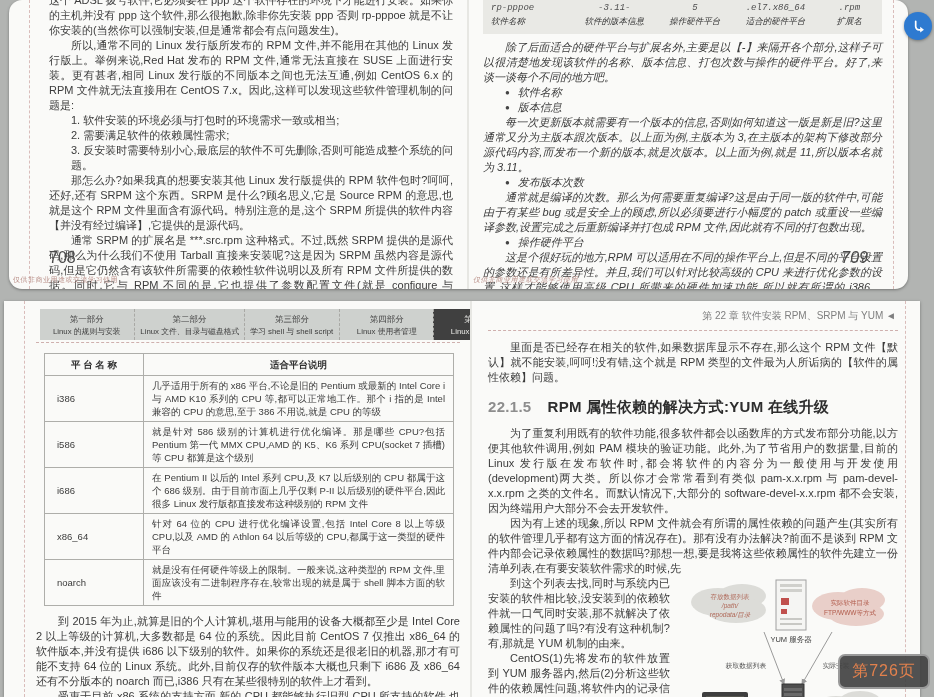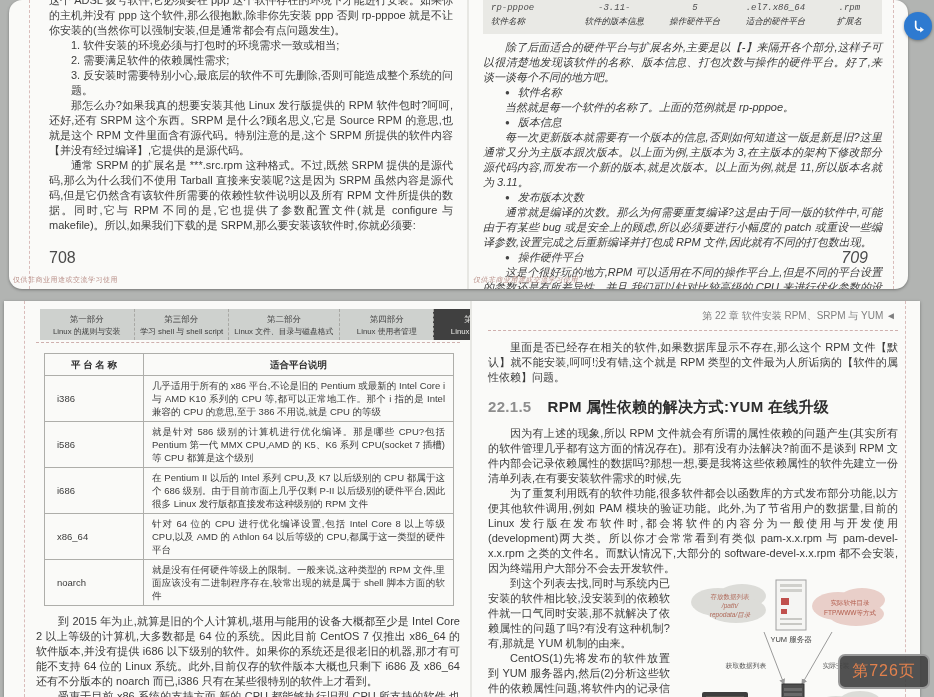--- a/index.html
+++ b/index.html
@@ -69,20 +69,21 @@
 </style>
 </head>
 <body>
 
 <div class="viewer">
 
   <div class="spread spread-top">
 
     <div class="page page-708 bodytext">
       <p class="noindent cut-top">这个 ADSL 拨号软件,它必须要在 ppp 这个软件存在的环境下才能进行安装。如果你的主机并没有 ppp 这个软件,那么很抱歉,除非你先安装 ppp 否则 rp-pppoe 就是不让你安装的(当然你可以强制安装,但是通常都会有点问题发生)。</p>
+      <p>所以,通常不同的 Linux 发行版所发布的 RPM 文件,并不能用在其他的 Linux 发行版上。举例来说,Red Hat 发布的 RPM 文件,通常无法直接在 SUSE 上面进行安装。更有甚者,相同 Linux 发行版的不同版本之间也无法互通,例如 CentOS 6.x 的 RPM 文件就无法直接用在 CentOS 7.x。因此,这样可以发现这些软件管理机制的问题是:</p>
       <p class="listitem">1. 软件安装的环境必须与打包时的环境需求一致或相当;</p>
       <p class="listitem">2. 需要满足软件的依赖属性需求;</p>
       <p class="listitem">3. 反安装时需要特别小心,最底层的软件不可先删除,否则可能造成整个系统的问题。</p>
       <p>那怎么办?如果我真的想要安装其他 Linux 发行版提供的 RPM 软件包时?呵呵,还好,还有 SRPM 这个东西。SRPM 是什么?顾名思义,它是 Source RPM 的意思,也就是这个 RPM 文件里面含有源代码。特别注意的是,这个 SRPM 所提供的软件内容【并没有经过编译】,它提供的是源代码。</p>
       <p>通常 SRPM 的扩展名是 ***.src.rpm 这种格式。不过,既然 SRPM 提供的是源代码,那么为什么我们不使用 Tarball 直接来安装呢?这是因为 SRPM 虽然内容是源代码,但是它仍然含有该软件所需要的依赖性软件说明以及所有 RPM 文件所提供的数据。同时,它与 RPM 不同的是,它也提供了参数配置文件(就是 configure 与 makefile)。所以,如果我们下载的是 SRPM,那么要安装该软件时,你就必须要:</p>
       <span class="pagenum left">708</span>
       <span class="watermark">仅供非商业用途或交流学习使用</span>
     </div>
 
     <div class="page page-709 bodytext">
@@ -104,21 +105,20 @@
           <span class="lab">适合的硬件平台</span>
         </div>
         <div class="codecol cc5">
           <span class="val">.rpm</span>
           <span class="lab">扩展名</span>
         </div>
       </div>
       <p>除了后面适合的硬件平台与扩展名外,主要是以【-】来隔开各个部分,这样子可以很清楚地发现该软件的名称、版本信息、打包次数与操作的硬件平台。好了,来谈一谈每个不同的地方吧。</p>
 
       <p class="bullet-line"><span class="blt">●</span><span>软件名称</span></p>
-      <p class="noindent" style="text-indent:2em">当然就是每一个软件的名称了。上面的范例就是 rp-pppoe。</p>
 
       <p class="bullet-line"><span class="blt">●</span><span>版本信息</span></p>
       <p class="noindent" style="text-indent:2em">每一次更新版本就需要有一个版本的信息,否则如何知道这一版是新是旧?这里通常又分为主版本跟次版本。以上面为例,主版本为 3,在主版本的架构下修改部分源代码内容,而发布一个新的版本,就是次版本。以上面为例,就是 11,所以版本名就为 3.11。</p>
 
       <p class="bullet-line"><span class="blt">●</span><span>发布版本次数</span></p>
       <p class="noindent" style="text-indent:2em">通常就是编译的次数。那么为何需要重复编译?这是由于同一版的软件中,可能由于有某些 bug 或是安全上的顾虑,所以必须要进行小幅度的 patch 或重设一些编译参数,设置完成之后重新编译并打包成 RPM 文件,因此就有不同的打包数出现。</p>
 
       <p class="bullet-line"><span class="blt">●</span><span>操作硬件平台</span></p>
       <p class="noindent" style="text-indent:2em">这是个很好玩的地方,RPM 可以适用在不同的操作平台上,但是不同的平台设置的参数还是有所差异性。并且,我们可以针对比较高级的 CPU 来进行优化参数的设置,这样才能够使用高级 CPU 所带来的硬件加速功能,所以就有所谓的 i386、i586、i686、x86_64、noarch 等版本的文件出现了。</p>
 
@@ -129,26 +129,26 @@
 
   <div class="spread spread-bottom">
 
     <div class="page page-710 bodytext">
       <div class="tabbar">
         <div class="tab">
           <span class="part">第一部分</span>
           <span class="sub">Linux 的规则与安装</span>
         </div>
         <div class="tab">
+          <span class="part">第二部分</span>
+          <span class="sub">Linux 文件、目录与磁盘格式</span>
+        </div>
+        <div class="tab">
           <span class="part">第三部分</span>
           <span class="sub">学习 shell 与 shell script</span>
-        </div>
-        <div class="tab">
-          <span class="part">第二部分</span>
-          <span class="sub">Linux 文件、目录与磁盘格式</span>
         </div>
         <div class="tab">
           <span class="part">第四部分</span>
           <span class="sub">Linux 使用者管理</span>
         </div>
         <div class="tab active">
           <span class="part">第五部分</span>
           <span class="sub">Linux 系统管理员</span>
         </div>
       </div>
@@ -190,22 +190,22 @@
 
     <div class="page page-711 bodytext">
       <div class="chapter-header">第 22 章  软件安装 RPM、SRPM 与 YUM ◄</div>
 
       <p>里面是否已经存在相关的软件,如果数据库显示不存在,那么这个 RPM 文件【默认】就不能安装,呵呵!没有错,这个就是 RPM 类型的文件最为人所诟病的【软件的属性依赖】问题。</p>
 
       <div class="section-heading">
         <span class="num">22.1.5</span><span class="ttl">RPM 属性依赖的解决方式:YUM 在线升级</span>
       </div>
 
+      <p>为了重复利用既有的软件功能,很多软件都会以函数库的方式发布部分功能,以方便其他软件调用,例如 PAM 模块的验证功能。此外,为了节省用户的数据量,目前的 Linux 发行版在发布软件时,都会将软件的内容分为一般使用与开发使用(development)两大类。所以你才会常常看到有类似 pam-x.x.rpm 与 pam-devel-x.x.rpm 之类的文件名。而默认情况下,大部分的 software-devel-x.x.rpm 都不会安装,因为终端用户大部分不会去开发软件。</p>
       <p>因为有上述的现象,所以 RPM 文件就会有所谓的属性依赖的问题产生(其实所有的软件管理几乎都有这方面的情况存在)。那有没有办法解决?前面不是谈到 RPM 文件内部会记录依赖属性的数据吗?那想一想,要是我将这些依赖属性的软件先建立一份清单列表,在有要安装软件需求的时候,先</p>
-      <p>为了重复利用既有的软件功能,很多软件都会以函数库的方式发布部分功能,以方便其他软件调用,例如 PAM 模块的验证功能。此外,为了节省用户的数据量,目前的 Linux 发行版在发布软件时,都会将软件的内容分为一般使用与开发使用(development)两大类。所以你才会常常看到有类似 pam-x.x.rpm 与 pam-devel-x.x.rpm 之类的文件名。而默认情况下,大部分的 software-devel-x.x.rpm 都不会安装,因为终端用户大部分不会去开发软件。</p>
 
       <div class="figure">
         <svg width="218" height="168" viewBox="0 0 218 168">
           <defs>
             <marker id="arr" markerWidth="7" markerHeight="7" refX="5" refY="3" orient="auto">
               <path d="M0,0 L6,3 L0,6 Z" fill="#9a9a9a"></path>
             </marker>
           </defs>
 
           <g>

